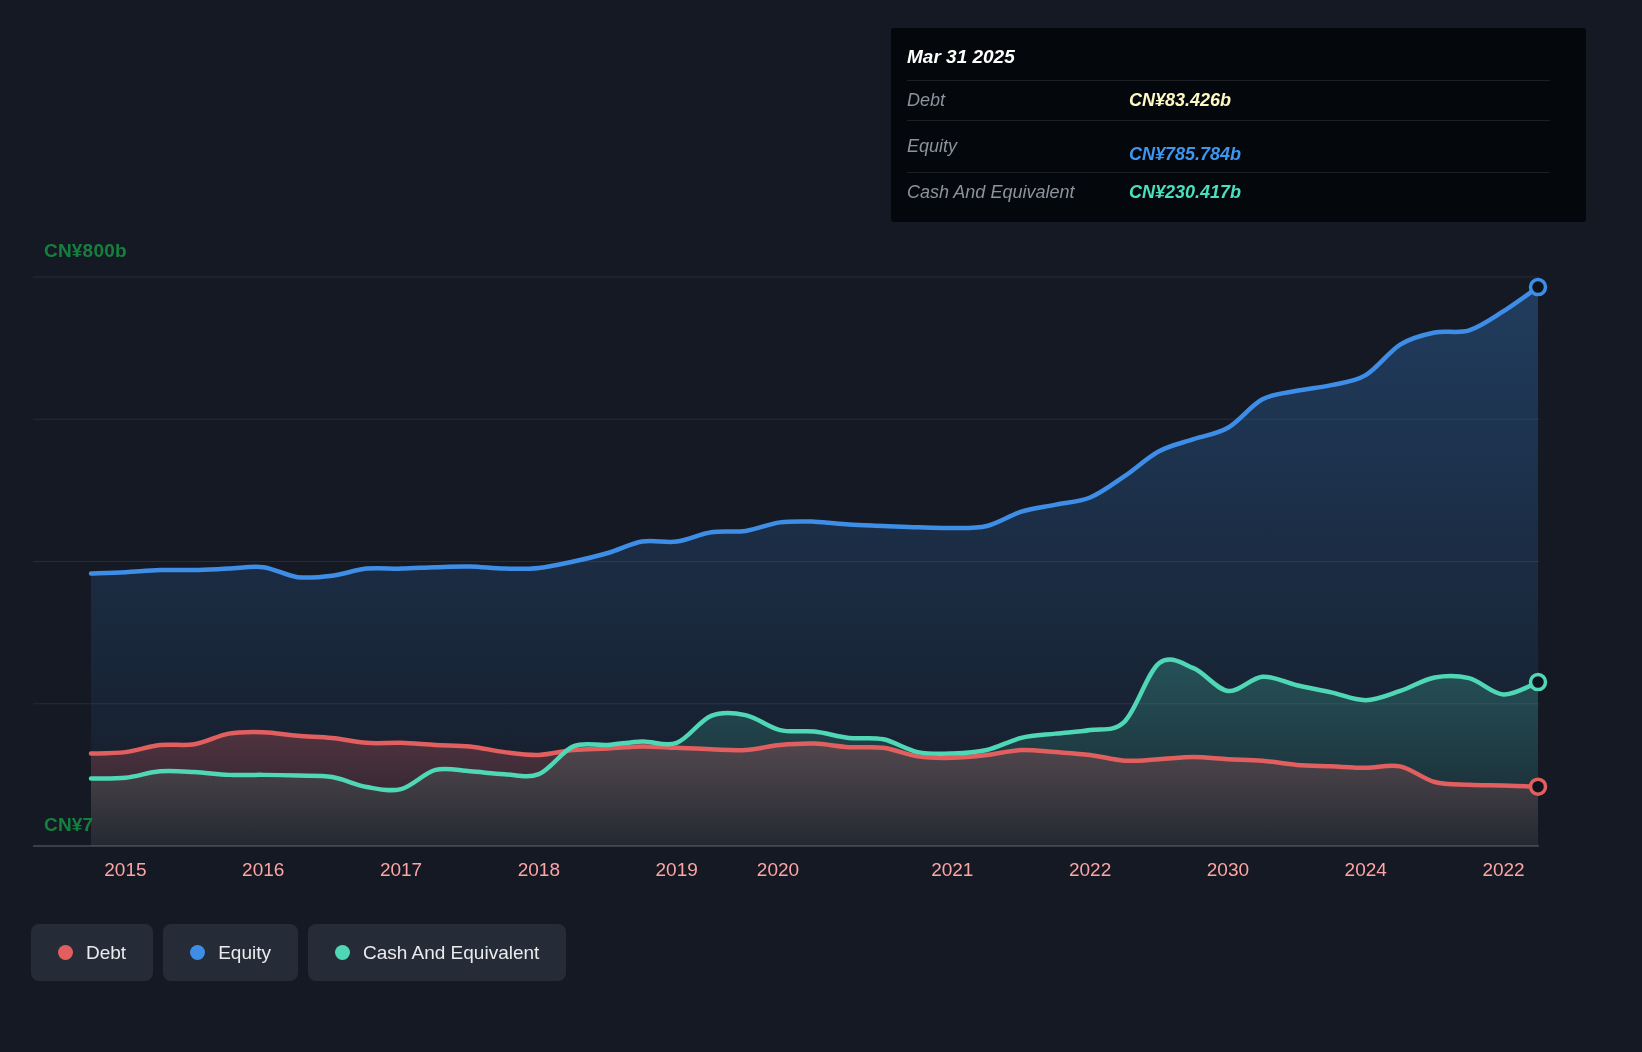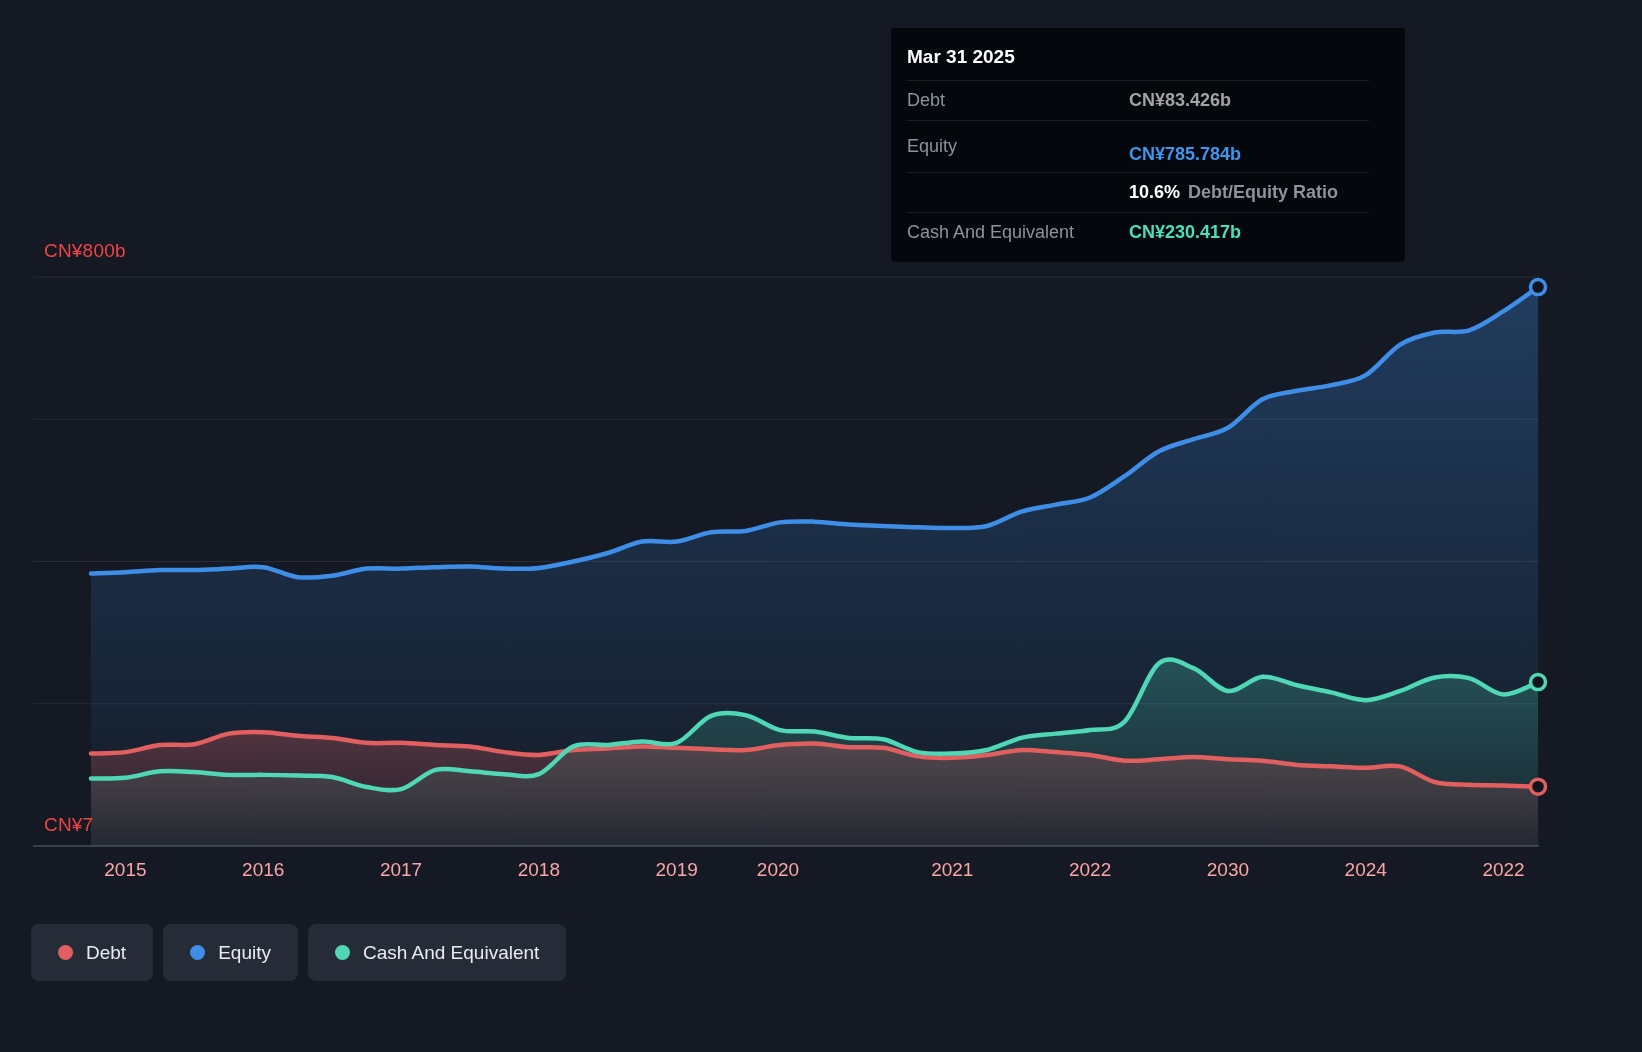--- a/index.html
+++ b/index.html
@@ -7,35 +7,36 @@
     width:1642px;height:1052px;
     background:#141923;
     font-family:"Liberation Sans",sans-serif;
     position:relative;overflow:hidden;
     -webkit-font-smoothing:antialiased;
   }
   .stage{position:absolute;inset:0;}
   #chart-svg{position:absolute;left:0;top:0;display:block;}
 
   .ylabel{
-    position:absolute;left:44px;color:#ef4444;font-size:19px;letter-spacing:.2px;
+    position:absolute;left:44px;color:#15803d;font-size:19px;letter-spacing:.2px;font-weight:bold;
   }
   .ylabel.top{top:240px;}
   .ylabel.bottom{top:814px;}
 
   .xaxis{position:absolute;left:0;top:0;width:100%;height:100%;pointer-events:none;}
   .xlabel{
     position:absolute;top:859px;transform:translateX(-50%);
     color:#fca5a5;font-size:19px;
   }
 
   .tooltip{
-    position:absolute;left:891px;top:28px;width:514px;box-sizing:border-box;
+    position:absolute;left:891px;top:28px;width:695px;box-sizing:border-box;
     background:#04070b;border-radius:3px;padding:12px 36px 10px 16px;
     color:#fff;
+    font-style:italic;
   }
   .tt-title{font-size:19px;font-weight:700;padding:6px 0 12px 0;}
   .tt-row{
     display:flex;align-items:center;
     border-top:1px solid rgba(255,255,255,.10);
     padding:7px 0;font-size:18px;min-height:25px;
   }
   .tt-label{width:222px;flex:0 0 222px;color:#8d939c;}
   .tt-value{font-weight:700;}
   .tt-bold{font-weight:700;color:#fff;margin-right:8px;}
@@ -99,31 +100,25 @@
       <span class="xlabel" style="left: 1090.12px;">2022</span>
       <span class="xlabel" style="left: 1227.93px;">2030</span>
       <span class="xlabel" style="left: 1365.74px; text-align: right;">2024</span>
       <span class="xlabel" style="left: 1503.55px;">2022</span>
     </div>
 
   <div class="tooltip">
     <div class="tt-title">Mar 31 2025</div>
     <div class="tt-row">
       <span class="tt-label">Debt</span>
-      <span class="tt-value" style="color: #a3a3a3;">CN¥83.426b</span>
+      <span class="tt-value" style="color: #fef9c3;">CN¥83.426b</span>
     </div>
     <div class="tt-row">
       <span class="tt-label">Equity</span>
       <span class="tt-value" style="color: rgb(62, 150, 239); margin-top: 16px;">CN¥785.784b</span>
-    </div>
-    <div class="tt-row">
-      <span class="tt-label"></span>
-      <span>
-        <span class="tt-bold">10.6%</span><span class="tt-dim">Debt/Equity Ratio</span>
-      </span>
     </div>
     <div class="tt-row">
       <span class="tt-label">Cash And Equivalent</span>
       <span class="tt-value" style="color: rgb(73, 224, 189);">CN¥230.417b</span>
     </div>
   </div>
 
   <div class="legend">
     <div class="pill">
       <span class="dot" style="background: rgb(226, 95, 95);"></span>

